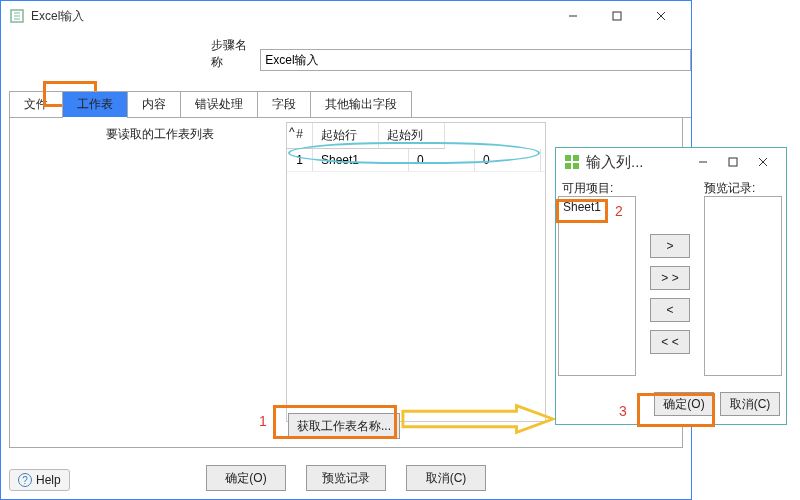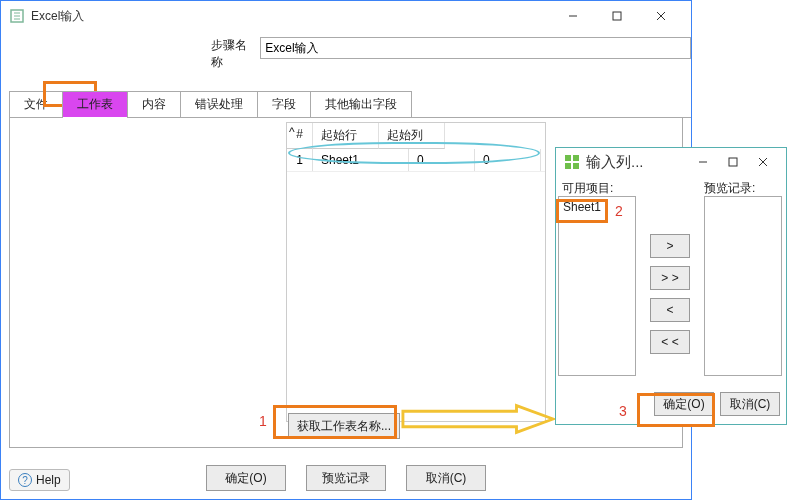--- a/index.html
+++ b/index.html
@@ -5,28 +5,28 @@
   * { box-sizing: border-box; font-family: "Microsoft YaHei", Arial, sans-serif; font-size: 12px; }
   body { margin: 0; background: #fff; }
   .window { position: relative; width: 692px; height: 500px; border: 1px solid #3b82f6; background: #fff; }
   .titlebar { height: 30px; display: flex; align-items: center; padding: 0 8px; }
   .titlebar .icon { width: 16px; height: 16px; margin-right: 6px; }
   .titlebar .title { color: #333; flex: 1; }
   .winbtns { display: flex; }
   .winbtn { width: 44px; height: 30px; display: flex; align-items: center; justify-content: center; color: #555; }
   .winbtn svg { width: 10px; height: 10px; stroke: #333; stroke-width: 1; fill: none; }
 
-  .steprow { display: flex; align-items: flex-start; padding: 6px 0 6px 210px; }
+  .steprow { display: flex; align-items: flex-end; padding: 6px 0 6px 210px; }
   .steprow label { margin-right: 8px; color: #222; }
   .stepinput { width: 500px; height: 22px; border: 1px solid #aaa; padding: 0 4px; background: #fff; }
 
   .tabs { margin: 14px 0 0 8px; position: relative; }
   .tabrow { display: flex; border-bottom: 1px solid #aaa; }
   .tab { padding: 4px 14px; border: 1px solid #aaa; border-bottom: none; background: #fff; margin-right: -1px; color: #222; position: relative; }
-  .tab.active { background: #d946ef; z-index: 2; }
+  .tab.active { background: #3b82f6; z-index: 2; }
   .tab.active::after { content: ""; position: absolute; left: 0; right: 0; bottom: -1px; height: 1px; background: #fff; }
 
   .tabbody { border: 1px solid #aaa; border-top: none; margin: 0 8px 0 8px; padding: 8px 8px 50px 8px; position: relative; height: 330px; }
   .sheetlabel { position: absolute; left: 96px; top: 8px; color: #222; }
   .grid { position: absolute; left: 276px; top: 4px; width: 260px; border: 1px solid #ccc; }
   .grid .hdr { display: flex; background: #fff; }
   .grid .hdr div, .grid .row div { padding: 4px 8px; border-right: 1px solid #e0e0e0; }
   .grid .hdr div { font-weight: normal; color: #222; border-bottom: 1px solid #ccc; }
   .grid .hashcol { width: 26px; text-align: center; border-left: none; }
   .grid .c1 { width: 96px; }
@@ -118,20 +118,21 @@
       <div class="tab">文件</div>
       <div class="tab active">工作表</div>
       <div class="tab">内容</div>
       <div class="tab">错误处理</div>
       <div class="tab">字段</div>
       <div class="tab">其他输出字段</div>
     </div>
   </div>
 
   <div class="tabbody">
+    <div class="sheetlabel">要读取的工作表列表</div>
     <div class="grid">
       <div class="hdr">
         <div class="hashcol" style="position:relative"><span style="position:absolute;left:2px;top:2px">^</span><span>#</span></div>
         <div class="c2">起始行</div>
         <div class="c3">起始列</div>
       </div>
       <div class="gridbody">
         <div class="row">
           <div class="hashcol">1</div>
           <div class="c1">Sheet1</div>

